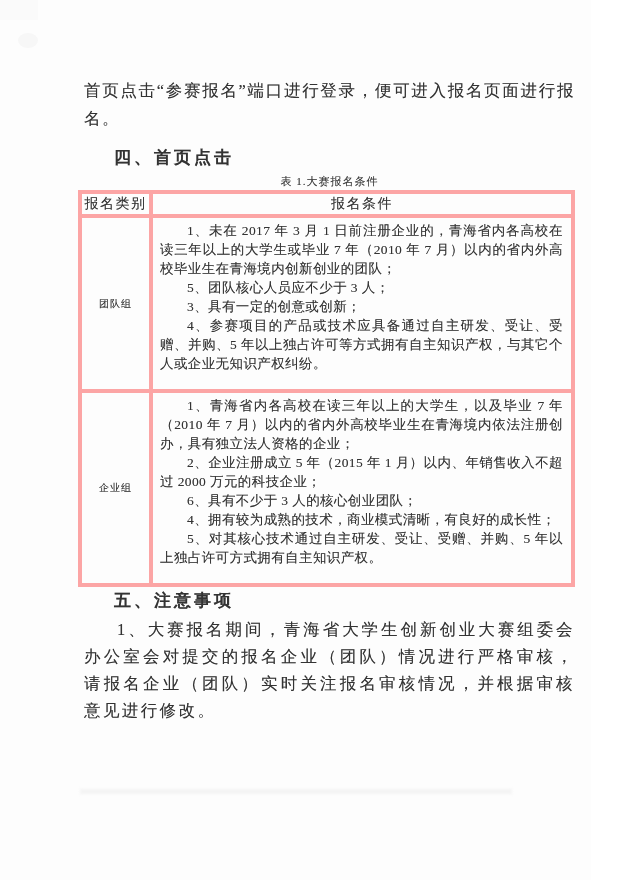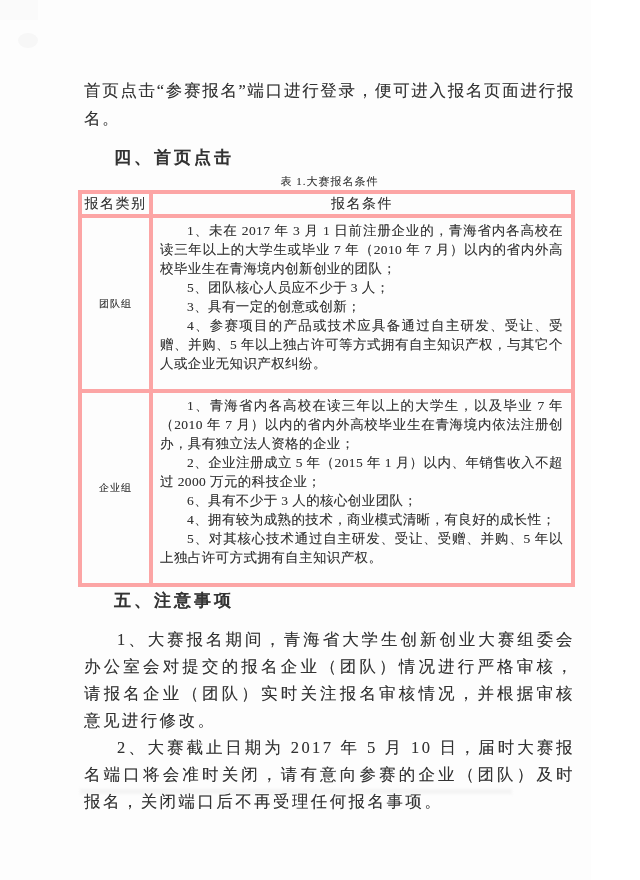--- a/index.html
+++ b/index.html
@@ -75,21 +75,21 @@
   }
   td.conds p{
     margin:0;
     font-size:13.5px;
     line-height:19px;
     letter-spacing:0.4px;
     text-align:justify;
     text-justify:inter-character;
     text-indent:2em;
   }
-  .notes{margin-top:12px;}
+  .notes{margin-top:2px;}
   .notes p{
     margin:0;
     font-size:16.5px;
     line-height:27px;
     letter-spacing:2.4px;
     text-align:justify;
     text-justify:inter-character;
     text-indent:2em;
   }
   h2.sec5{margin-top:1px;}
@@ -171,17 +171,16 @@
               <p class="cond">5、对其核心技术通过自主研发、受让、受赠、并购、5 年以上独占许可方式拥有自主知识产权。</p>
             </td>
       </tr>
     </tbody>
       </table>
 
     <h2 class="sec sec5">五、注意事项</h2>
 
     <div class="notes">
         <p class="note">1、大赛报名期间，青海省大学生创新创业大赛组委会办公室会对提交的报名企业（团队）情况进行严格审核，请报名企业（团队）实时关注报名审核情况，并根据审核意见进行修改。</p>
-        <p class="note">2、大赛截止日期为 2017 年 5 月 10 日，届时大赛报名端口将会准时关闭，请有意向参赛的企业（团队）及时报名，关闭端口后不再受理任何报名事项。</p>
       </div>
 
   </div>
 </div>
 
 </body></html>

